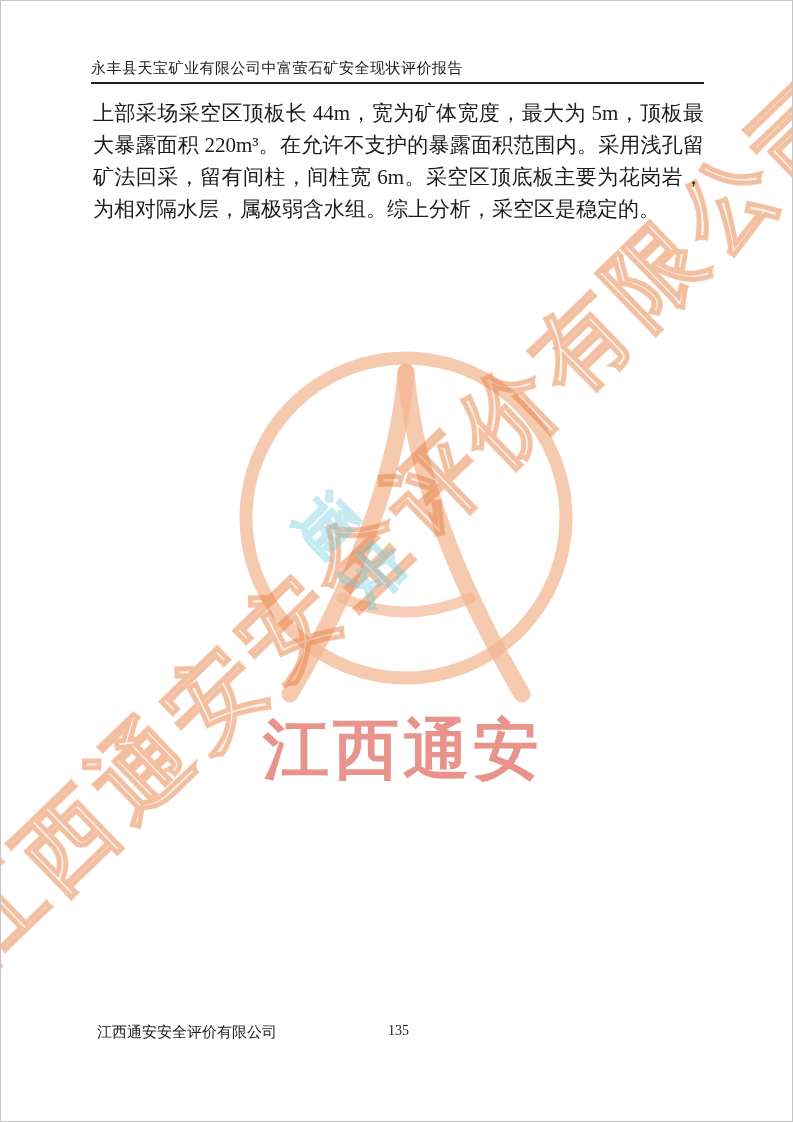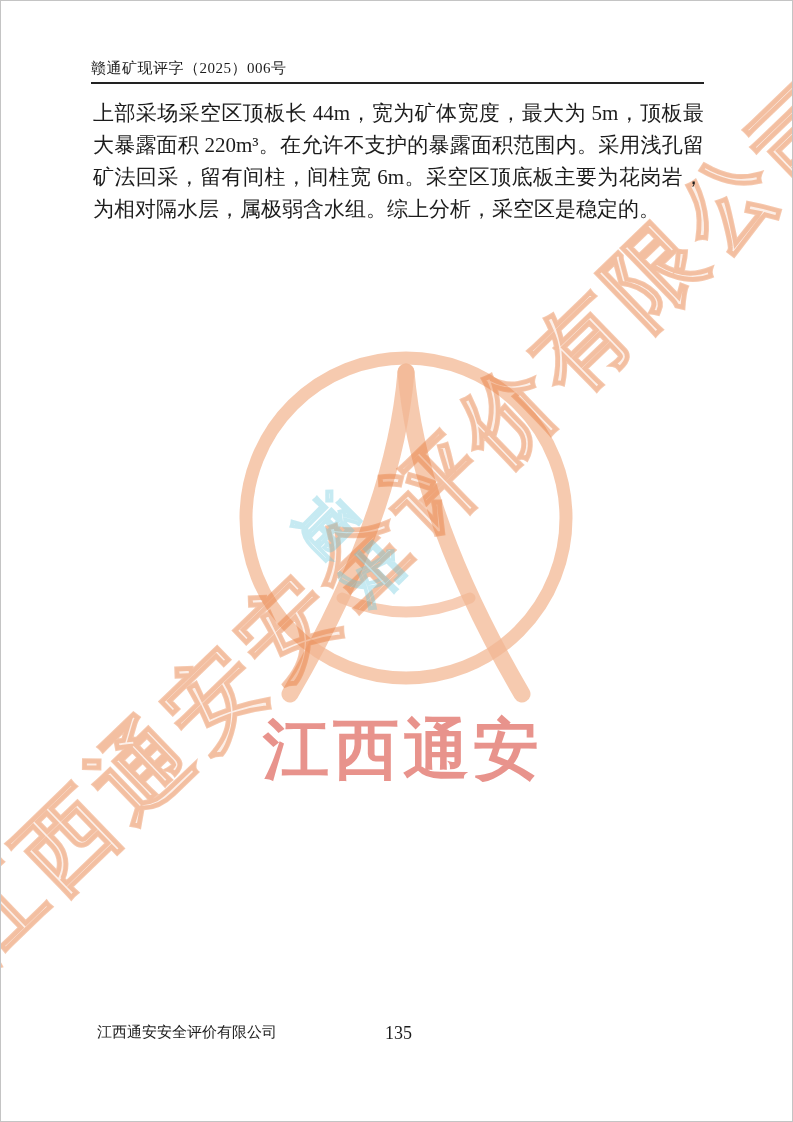--- a/index.html
+++ b/index.html
@@ -32,21 +32,21 @@
   }
   .body-text p{margin:0;}
   .body-text p.indent{text-indent:2em;}
   
   .footer{
     position:absolute;left:92px;right:88px;top:1022px;
     font-size:15px;
     z-index:2;
   }
   .footer .company{position:absolute;left:4px;top:0;}
-  .footer .pageno{position:absolute;left:0;right:0;top:0;text-align:center;font-size:18px;}
+  .footer .pageno{position:absolute;left:0;right:0;top:0;text-align:center;font-size:14px;}
   
   .wm{position:absolute;z-index:1;pointer-events:none;}
   .wm-diagonal{
     left:-310px;top:455px;width:1420px;
     text-align:center;
     font-size:94px;font-weight:bold;letter-spacing:8px;white-space:nowrap;
     color:transparent;
     -webkit-text-stroke:2px rgba(232,125,62,.42);
     text-shadow:0 0 0 rgba(232,125,62,.12);
     transform:rotate(-44deg);
@@ -81,21 +81,21 @@
     <path d="M212,46 Q200,190 96,368" fill="none" stroke="rgba(232,125,62,.75)" stroke-width="17" stroke-linecap="round"></path>
     <path d="M212,46 Q224,190 328,368" fill="none" stroke="rgba(232,125,62,.75)" stroke-width="17" stroke-linecap="round"></path>
     <path d="M148,272 Q212,300 276,272" fill="none" stroke="rgba(232,125,62,.7)" stroke-width="11" stroke-linecap="round"></path>
   </svg>
 
   <div class="wm wm-cyan">通安</div>
 
   <div class="wm wm-red-text">江西通安</div>
 
   <div class="header">
-    <span>赣通矿现评字（2025）006号</span>
+    <span>永丰县天宝矿业有限公司中富萤石矿安全现状评价报告</span>
   </div>
 
   <div class="body-text">
     <p>上部采场采空区顶板长 44m，宽为矿体宽度，最大为 5m，顶板最大暴露面积 220m³。在允许不支护的暴露面积范围内。采用浅孔留矿法回采，留有间柱，间柱宽 6m。采空区顶底板主要为花岗岩，为相对隔水层，属极弱含水组。综上分析，采空区是稳定的。</p>
   </div>
 
   <div class="footer">
     <span class="company">江西通安安全评价有限公司</span>
     <span class="pageno">135</span>
   </div>

